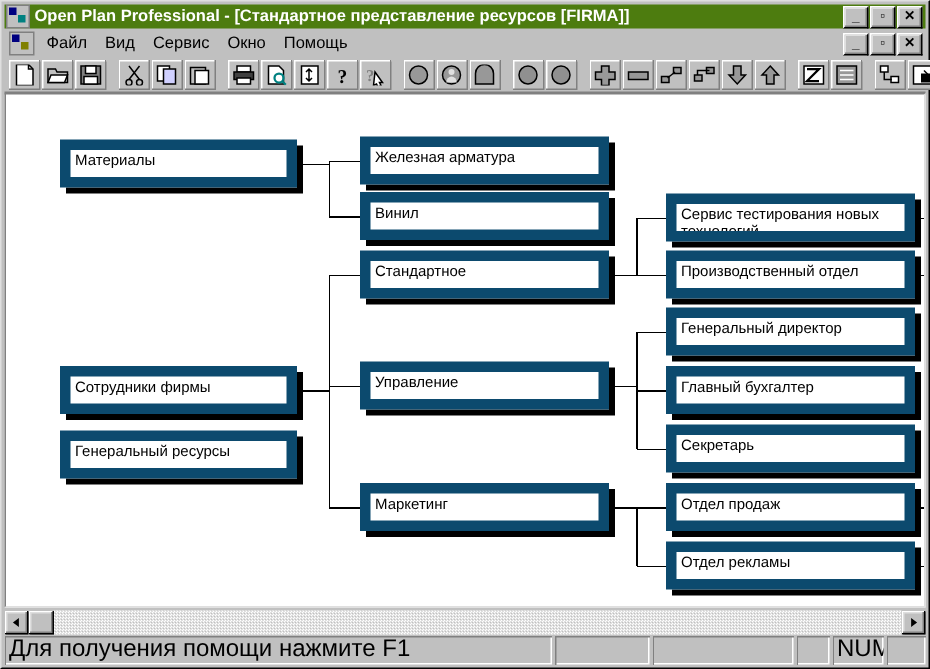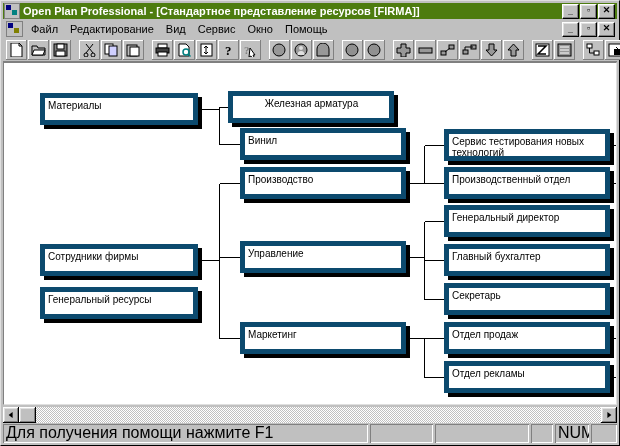--- a/index.html
+++ b/index.html
@@ -186,21 +186,21 @@
   .canvas {
     position: absolute;
     left: 0; top: 0;
     width: 616px; height: 345px;
   }
   .canvas svg { position: absolute; left: 0; top: 0; }
 
   .node {
     position: absolute;
     background: #ffffff;
-    border: 5px solid #0c4a6e;
+    border: 7px solid #0c4a6e;
     box-shadow: 4px 4px 0 #000000;
     box-sizing: border-box;
     overflow: hidden;
   }
   .node-label {
     position: absolute;
     left: 3px; top: 2px;
     right: 2px;
     font-size: 10px;
     color: #000;
@@ -303,21 +303,20 @@
       <div class="win-btn">
           <span>✕</span>
         </div>
     </div>
   </div>
 
   <div class="menubar">
     <div class="mdi-icon"></div>
     <div class="menu-items">
       <div class="menu-item">Файл</div>
-      <div class="menu-item">Редактирование</div>
       <div class="menu-item">Вид</div>
       <div class="menu-item">Сервис</div>
       <div class="menu-item">Окно</div>
       <div class="menu-item">Помощь</div>
     </div>
     <div class="mdi-btns">
       <div class="win-btn btn-min">
           <span>_</span>
         </div>
       <div class="win-btn">
@@ -529,32 +528,32 @@
           <path d="M606.5 82.5 H616"></path>
           <path d="M606.5 120.5 H616"></path>
           <path d="M606.5 275.5 H616"></path>
           <path d="M606.5 314.5 H616"></path>
         </g>
       </svg>
 
       <div class="node" style="left:36px; top:30px; width:158px; height:32px;">
         <div class="node-label">Материалы</div>
       </div>
-      <div class="node" style="left:224px; top:28px; width:166px; height:32px;text-align:center;">
+      <div class="node" style="left:236px; top:28px; width:166px; height:32px;">
         <div class="node-label">Железная арматура</div>
       </div>
       <div class="node" style="left:236px; top:65px; width:166px; height:32px;">
         <div class="node-label">Винил</div>
       </div>
       <div class="node" style="left:440px; top:66px; width:166px; height:32px;">
         <div class="node-label">Сервис тестирования новых
 технологий</div>
       </div>
       <div class="node" style="left:236px; top:104px; width:166px; height:32px;">
-        <div class="node-label">Производство</div>
+        <div class="node-label">Стандартное</div>
       </div>
       <div class="node" style="left:440px; top:104px; width:166px; height:32px;">
         <div class="node-label">Производственный отдел</div>
       </div>
       <div class="node" style="left:440px; top:142px; width:166px; height:32px;">
         <div class="node-label">Генеральный директор</div>
       </div>
       <div class="node" style="left:36px; top:181px; width:158px; height:32px;">
         <div class="node-label">Сотрудники фирмы</div>
       </div>

